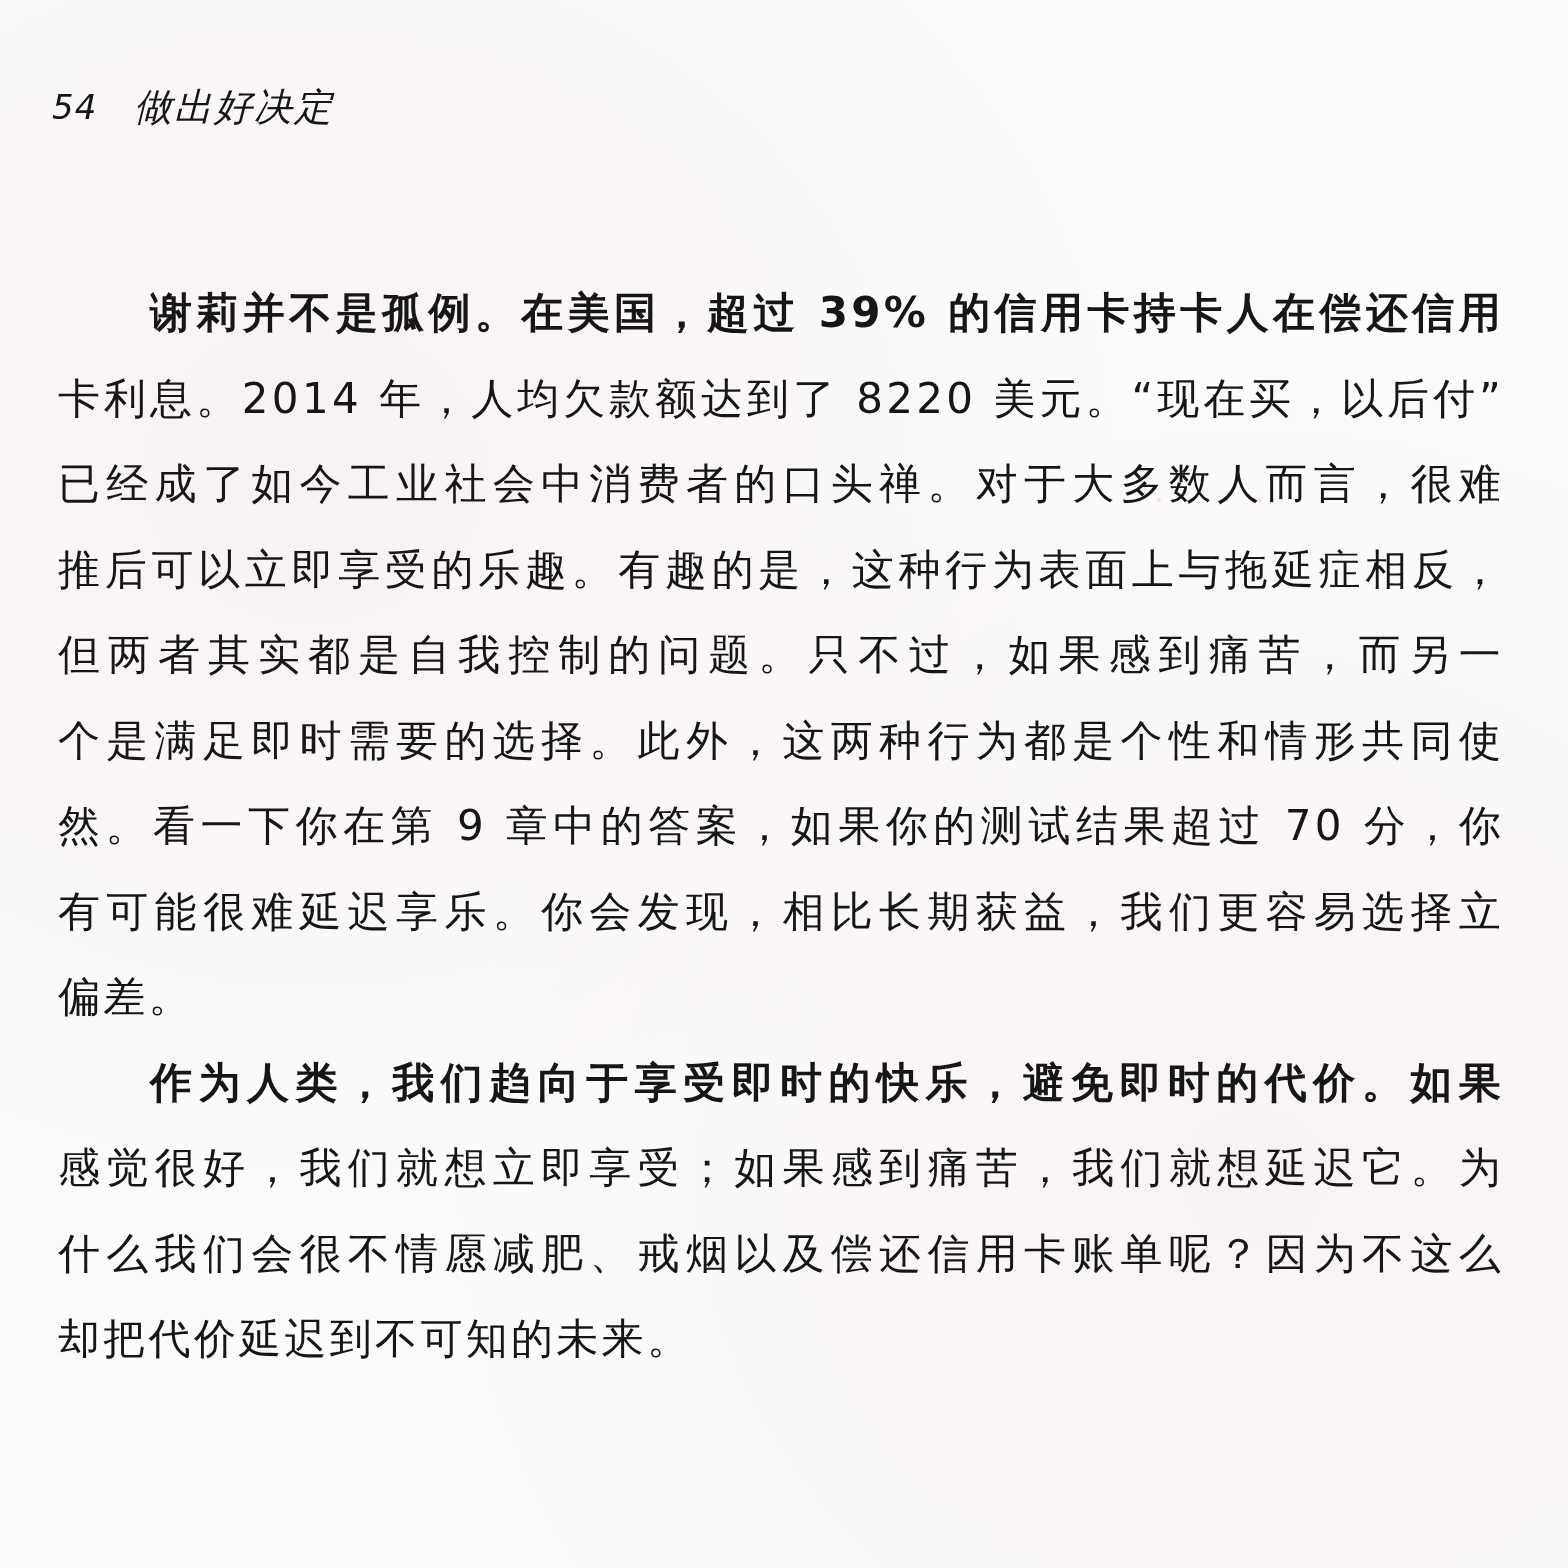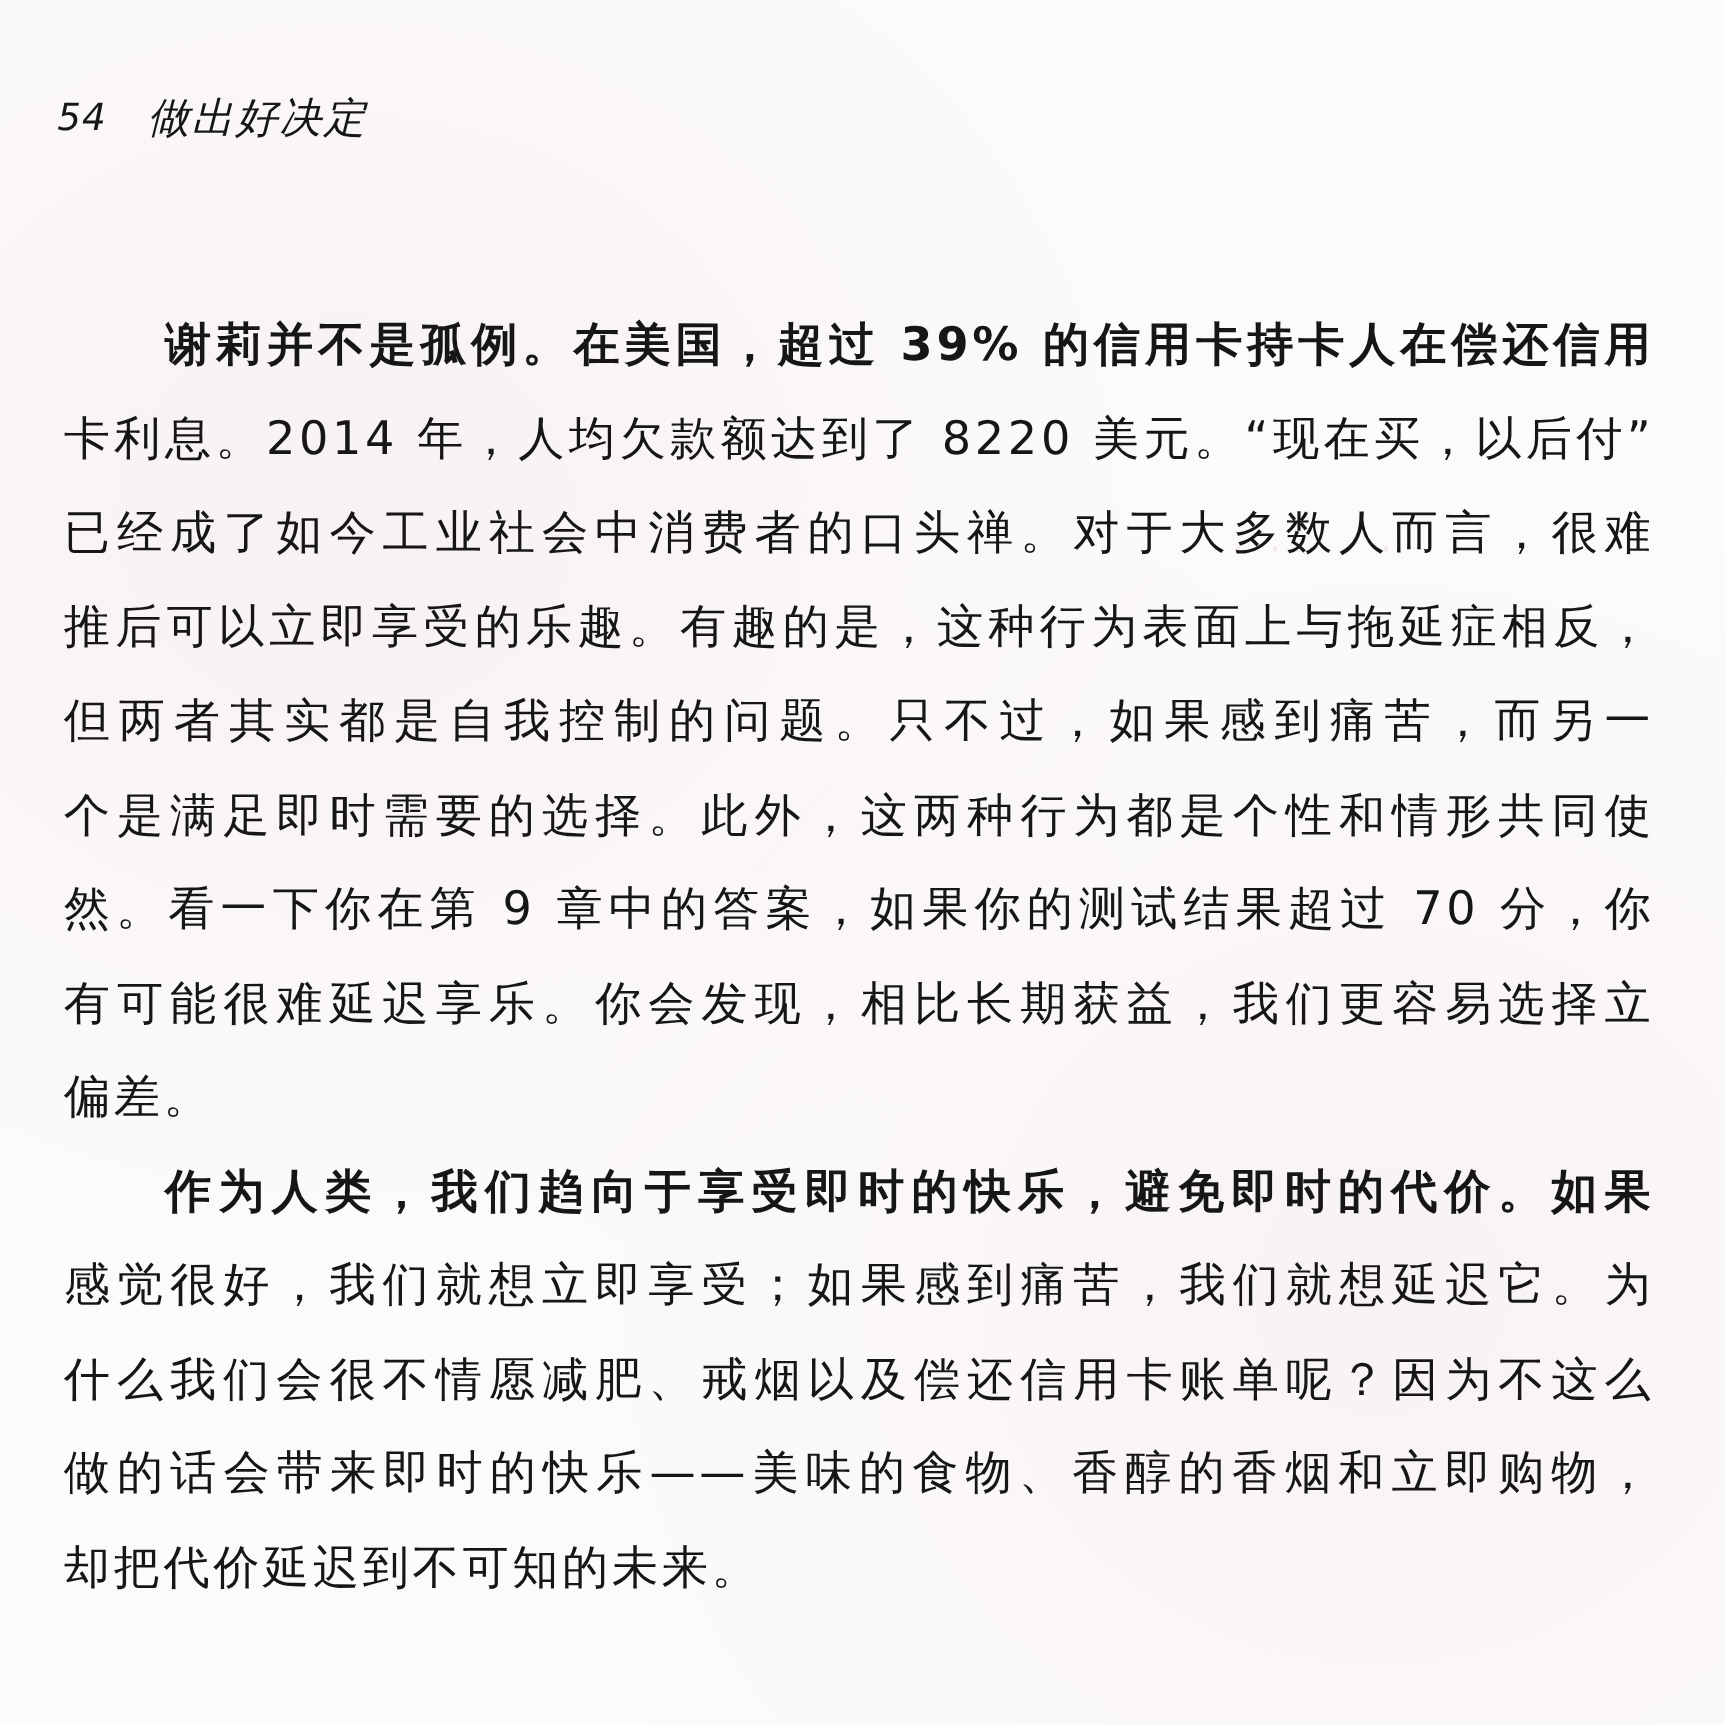--- a/index.html
+++ b/index.html
@@ -103,18 +103,17 @@
       <span class="line justify">个是满足即时需要的选择。此外，这两种行为都是个性和情形共同使</span>
       <span class="line justify">然。看一下你在第 9 章中的答案，如果你的测试结果超过 70 分，你</span>
       <span class="line justify">有可能很难延迟享乐。你会发现，相比长期获益，我们更容易选择立</span>
       <span class="line">偏差。</span>
     </p>
 
     <p class="paragraph">
       <span class="line indent justify">作为人类，我们趋向于享受即时的快乐，避免即时的代价。如果</span>
       <span class="line justify">感觉很好，我们就想立即享受；如果感到痛苦，我们就想延迟它。为</span>
       <span class="line justify">什么我们会很不情愿减肥、戒烟以及偿还信用卡账单呢？因为不这么</span>
-      <span class="line justify">做的话会带来即时的快乐——美味的食物、香醇的香烟和立即购物，</span>
       <span class="line">却把代价延迟到不可知的未来。</span>
     </p>
 
   </div>
 </div>
 
 </body></html>

